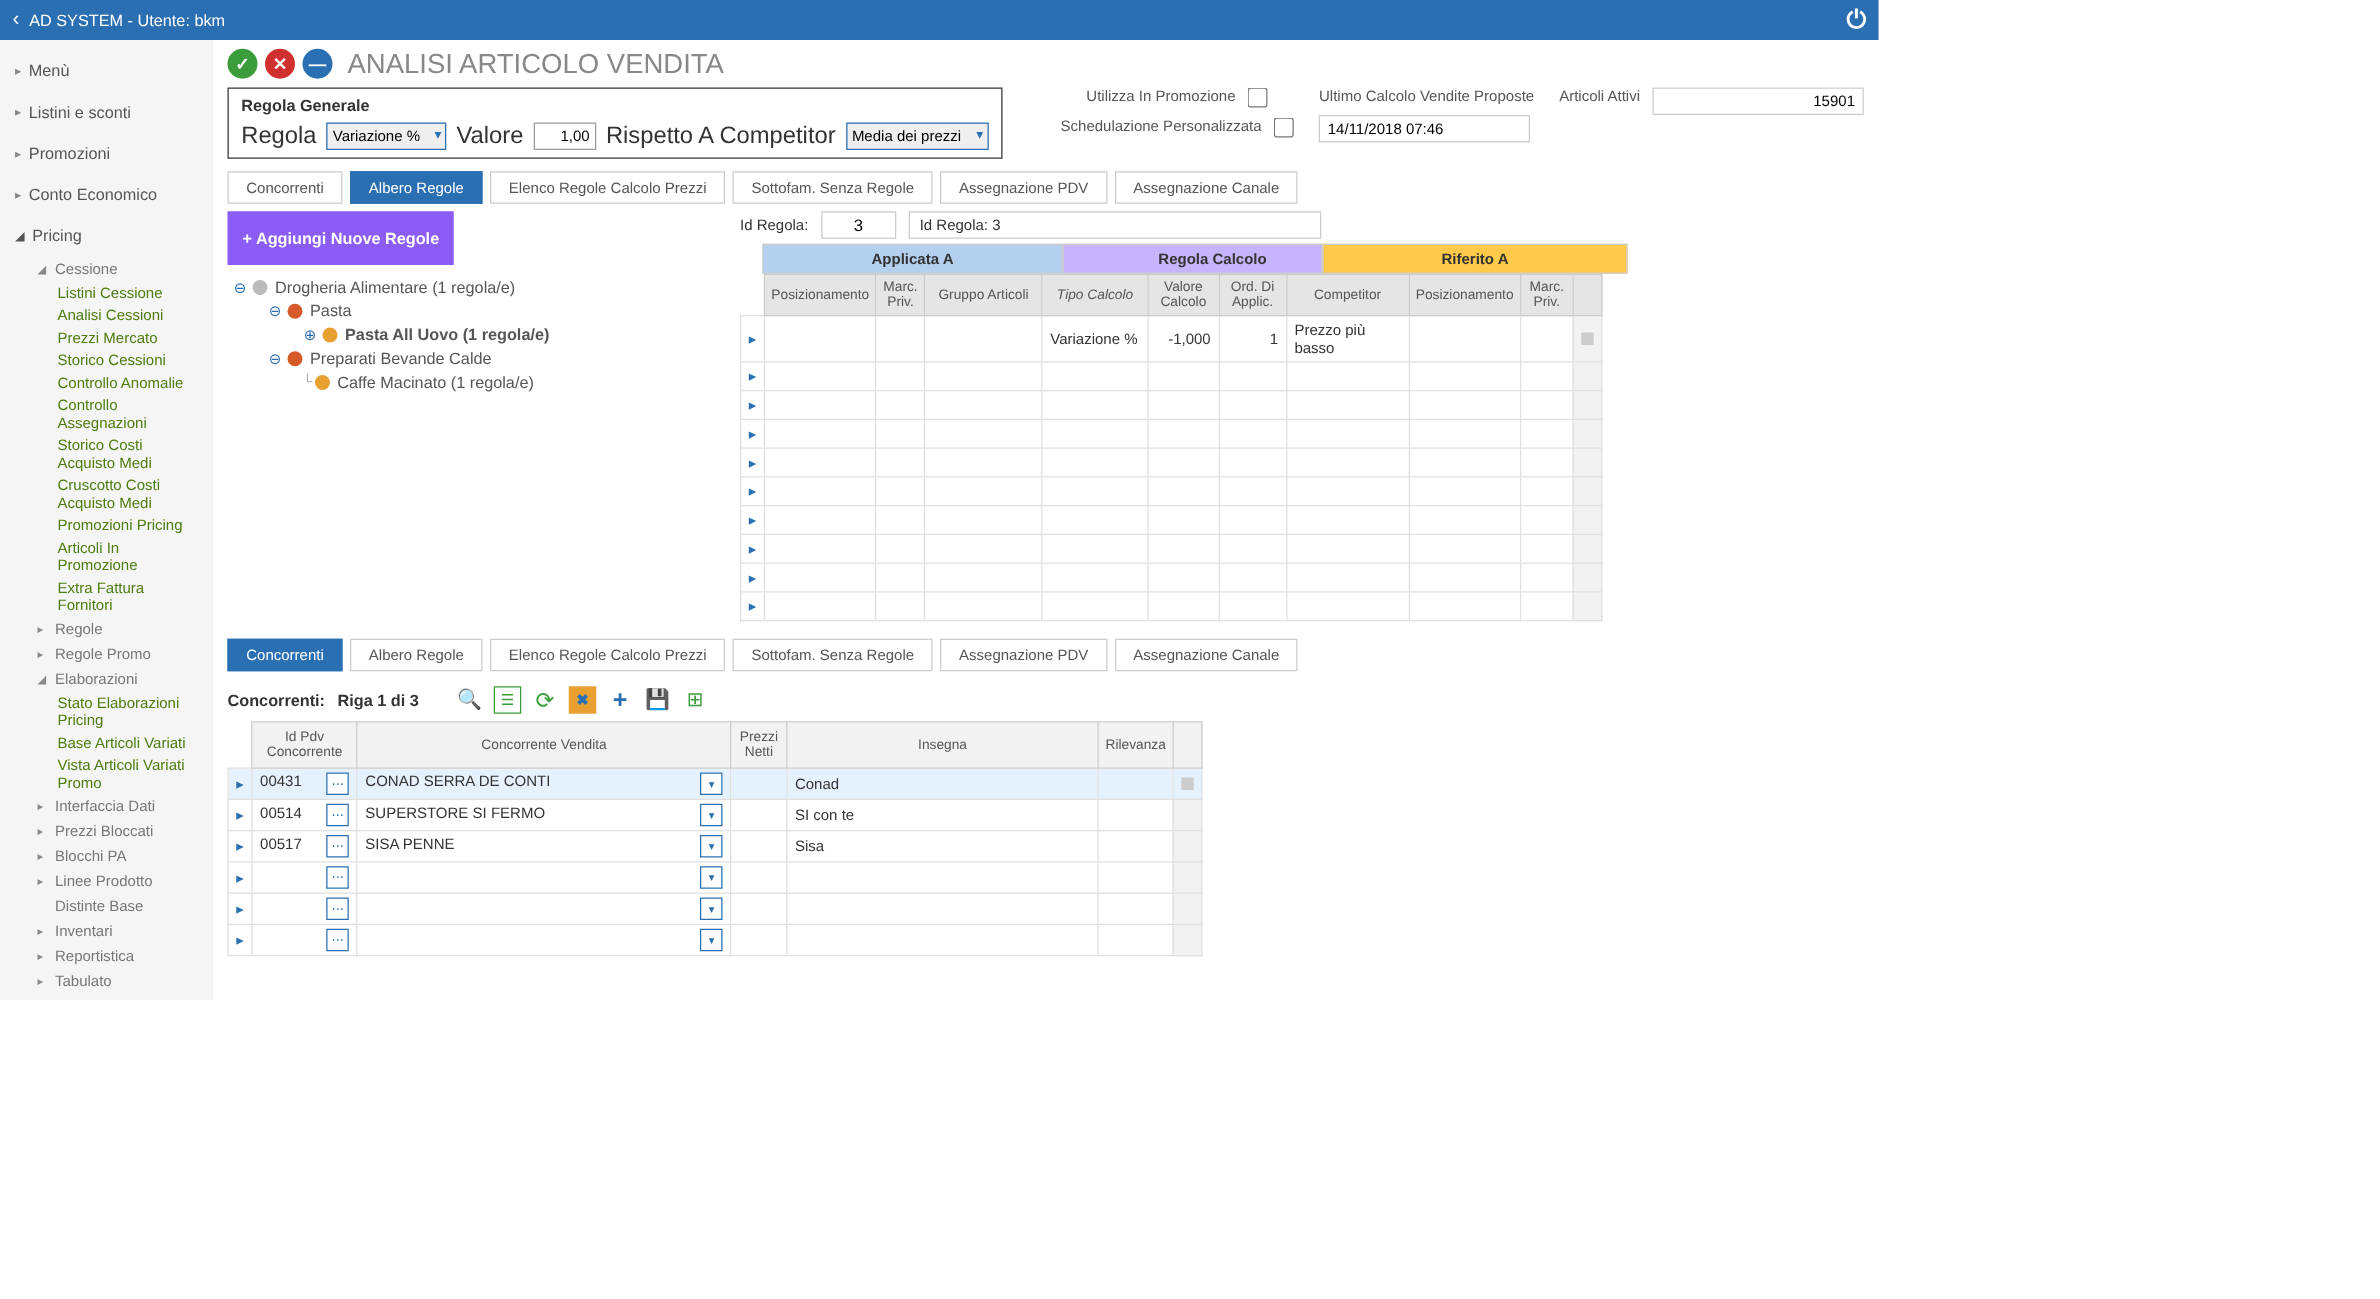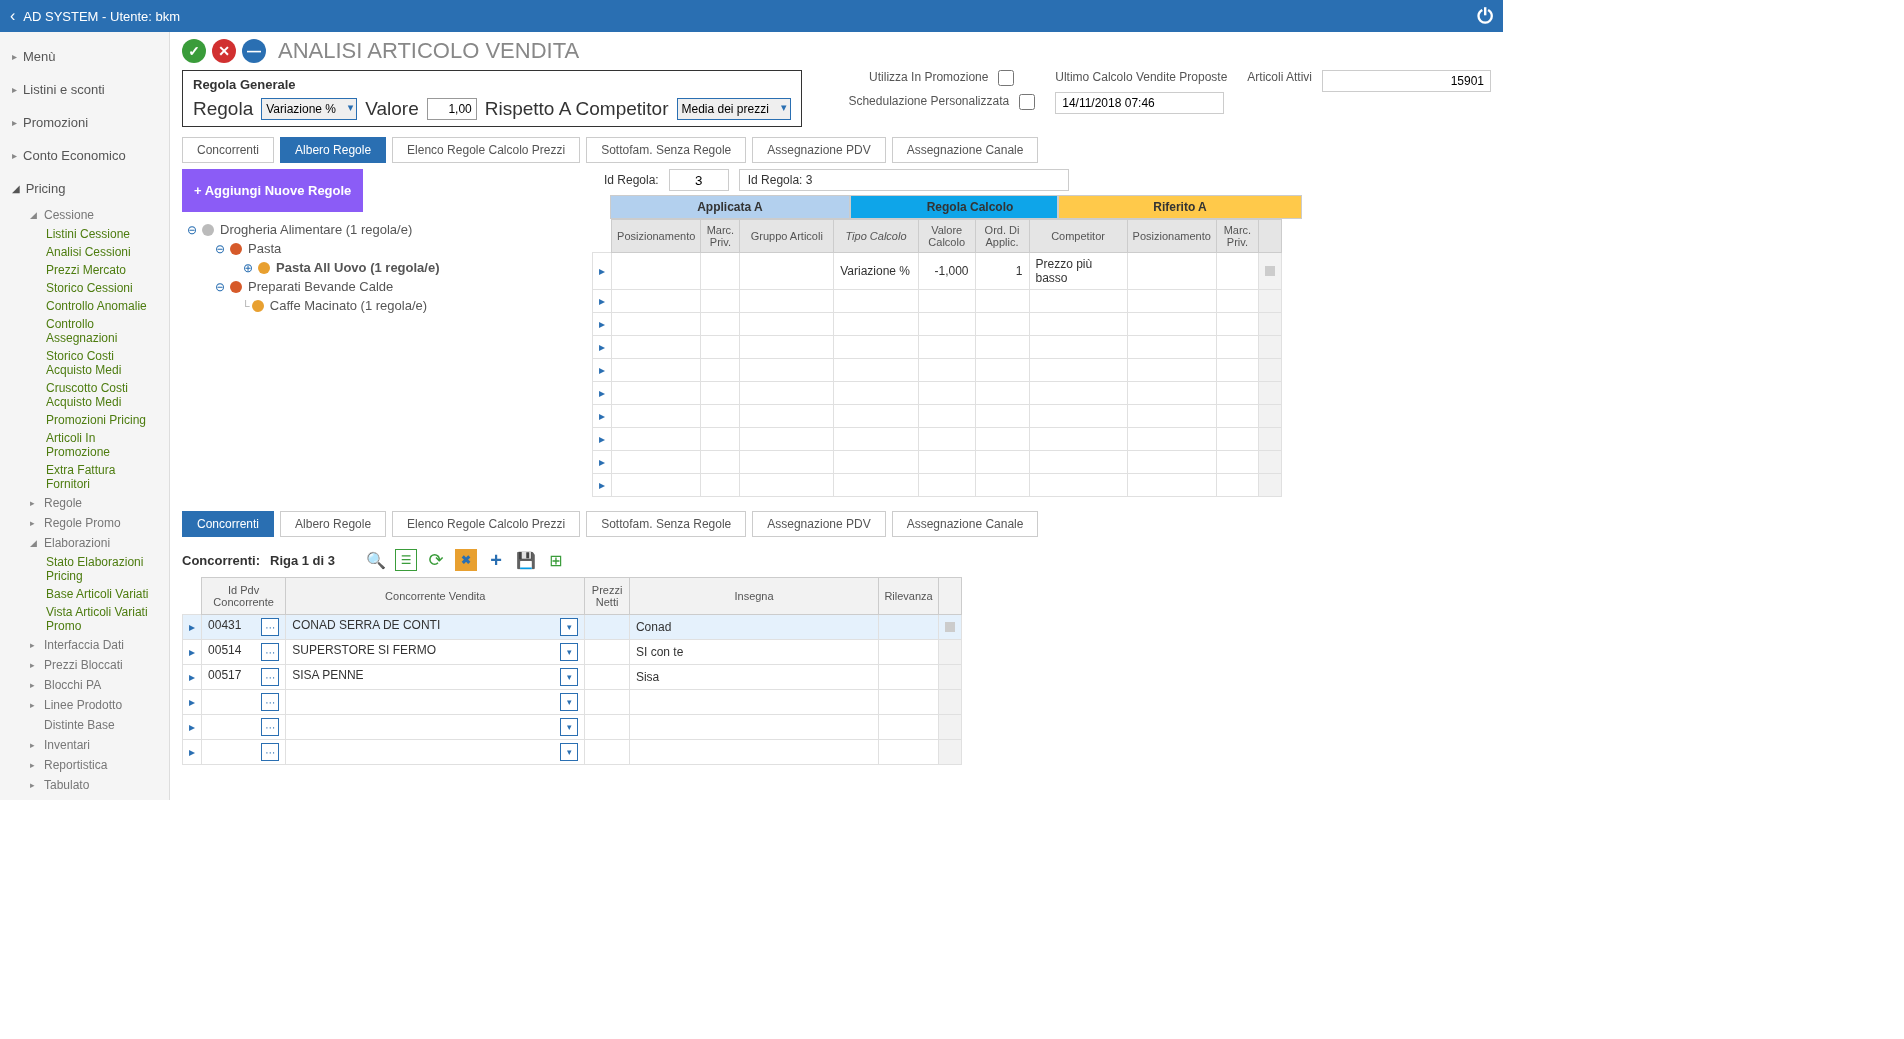--- a/index.html
+++ b/index.html
@@ -73,29 +73,29 @@
 .tree-node .bullet.orange { background: #e8a030; }
 .tree-node .label { font-size: 13px; color: #555; }
 .tree-node.selected .label { font-weight: bold; }
 .tree-node.l1 { padding-left: 0; }
 .tree-node.l2 { padding-left: 28px; }
 .tree-node.l3 { padding-left: 56px; }
 .tree-connector { color: #aaa; margin-right: 2px; font-size: 11px; }
 
 
 .grid-panel { flex: 1; }
-.id-row { display: flex; align-items: center; gap: 10px; margin-bottom: 4px; margin-left: 12px; }
+.id-row { display: flex; align-items: center; gap: 10px; margin-bottom: 4px; }
 .id-row label { font-size: 12px; }
 .id-row input { border: 1px solid #ccc; width: 60px; text-align: center; padding: 2px; height: 22px; }
 .id-row .id-desc { border: 1px solid #ccc; padding: 2px 8px; height: 22px; width: 330px; display: flex; align-items: center; font-size: 12px; }
 
 .grid-header-groups { display: flex; }
 .gh { text-align: center; padding: 4px; font-size: 12px; font-weight: bold; border: 1px solid #ccc; }
 .gh.blue { background: #b3d0ee; flex: 0 0 240px; }
-.gh.green { background: #0ea5e9; flex: 0 0 208px; padding-left: 36px; }
+.gh.green { background: #c4b5fd; flex: 0 0 208px; padding-left: 36px; }
 .gh.orange { background: #ffc94a; flex: 0 0 244px; }
 
 table.grid { border-collapse: collapse; width: 690px; }
 table.grid th { background: #e5e5e5; border: 1px solid #ccc; padding: 4px; font-size: 11px; font-weight: normal; color: #555; text-align: center; }
 table.grid td { border: 1px solid #e0e0e0; padding: 4px 6px; font-size: 12px; height: 22px; }
 .row-expander { width: 16px; text-align: center; color: #2a6fb2; cursor: pointer; border-right: none !important; }
 table.grid td.num { text-align: right; }
 
 
 .bottom-section { margin-top: 14px; }

